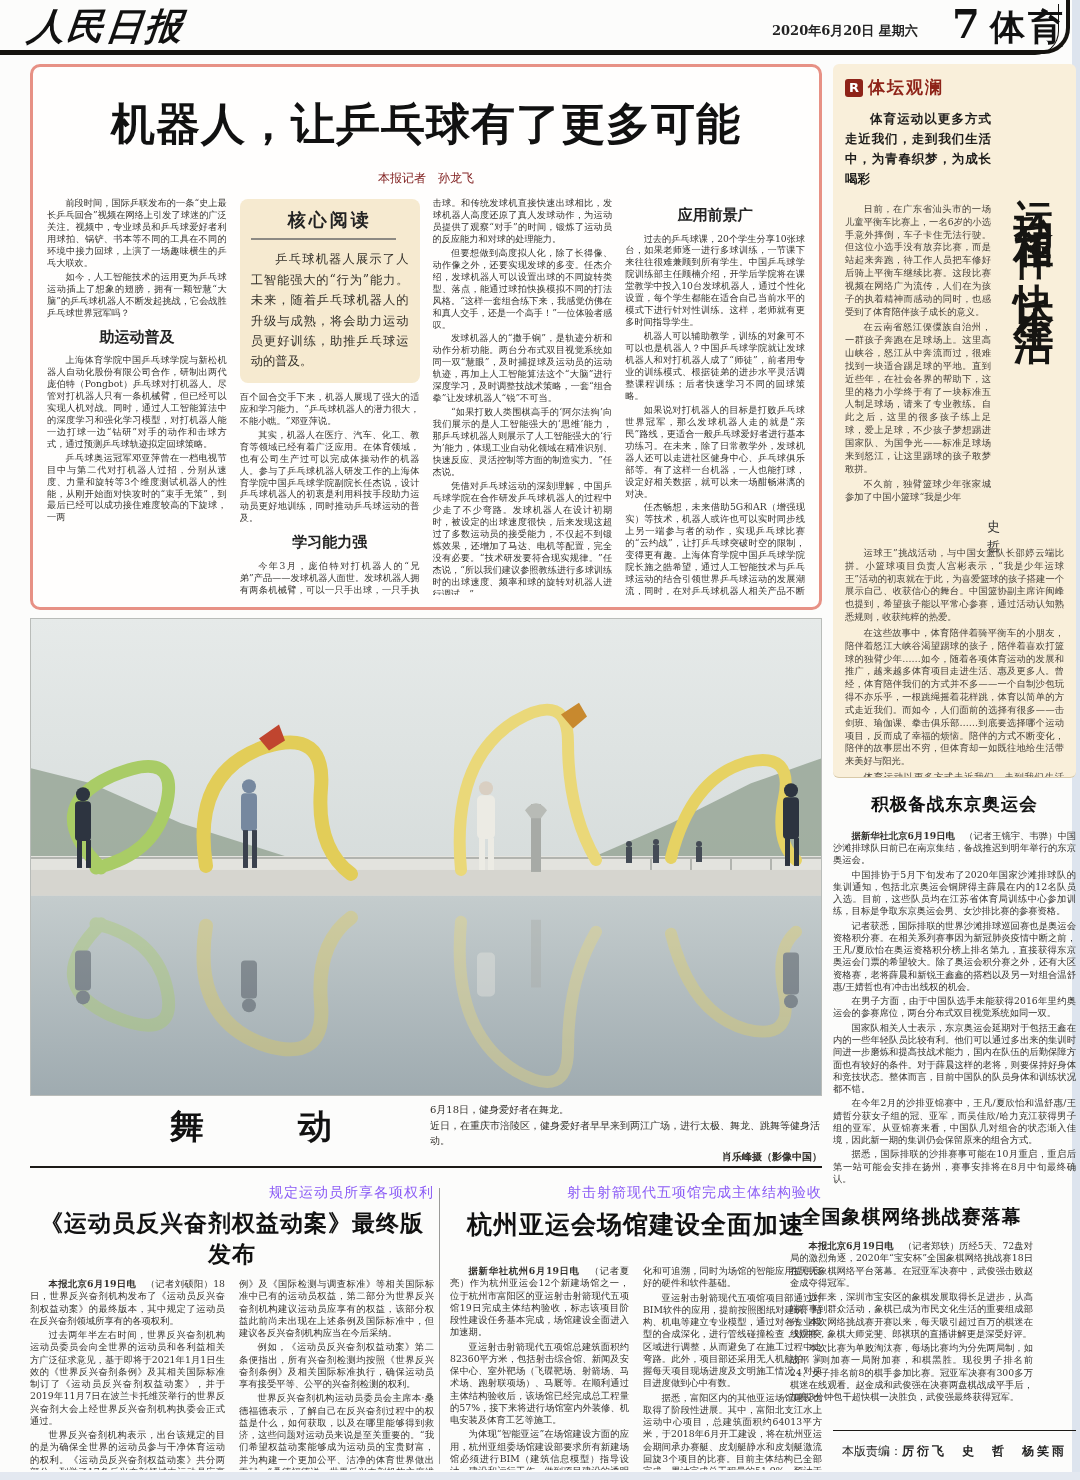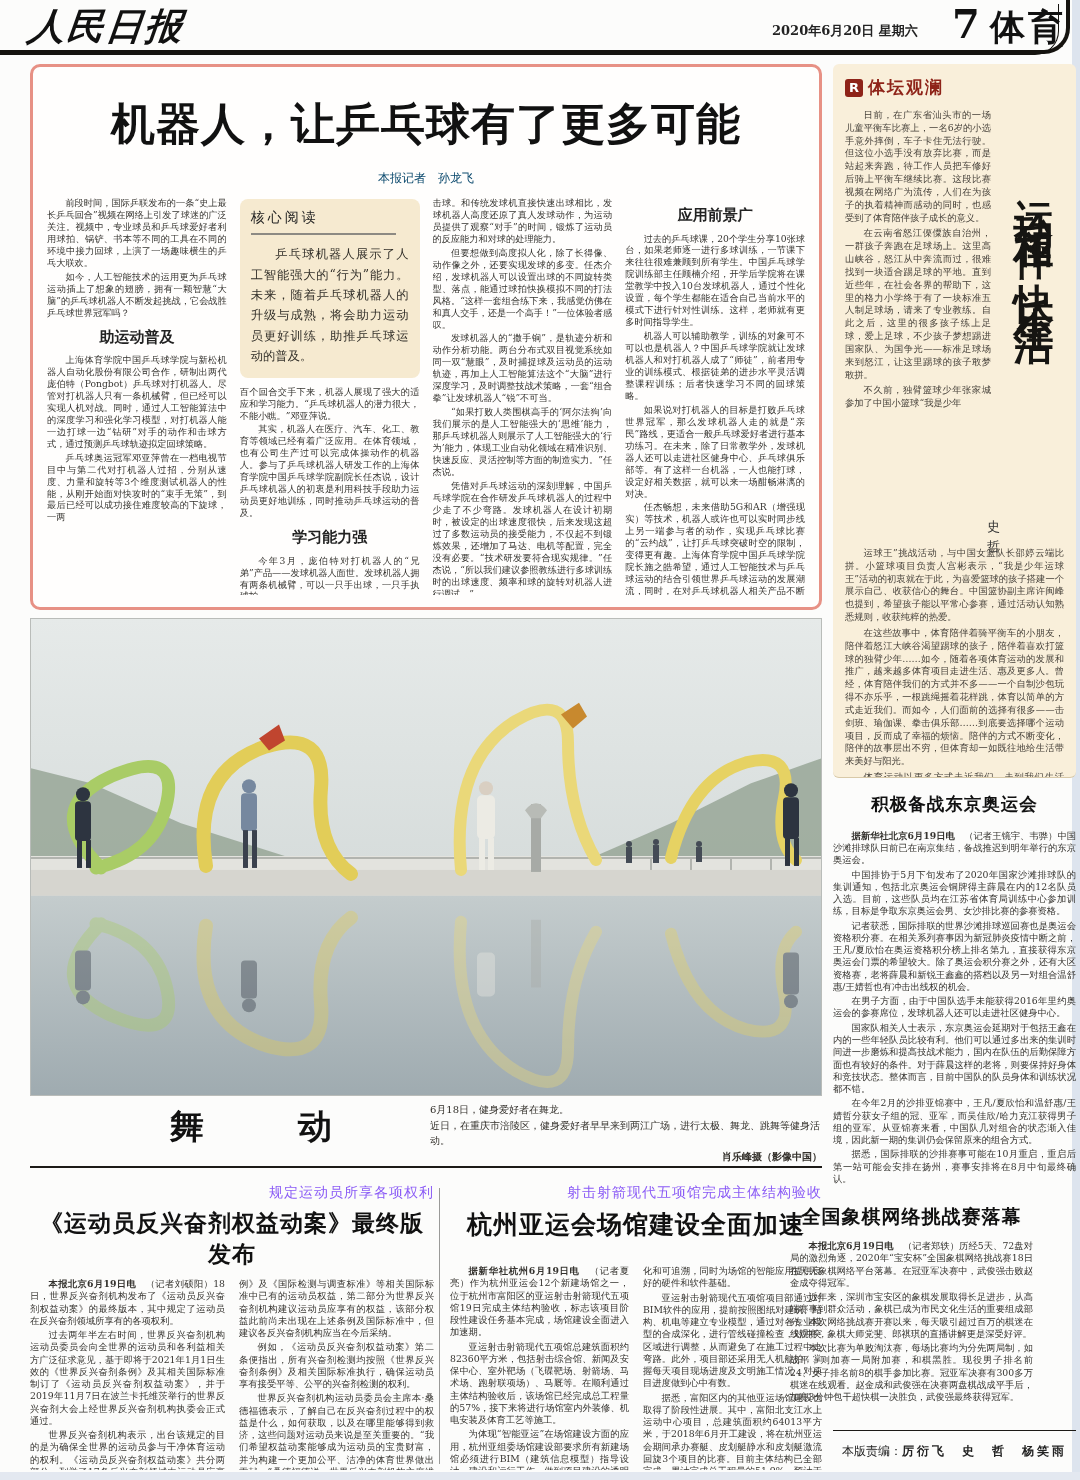--- a/index.html
+++ b/index.html
@@ -18,30 +18,30 @@
   .m-date{position:absolute;left:772px;top:22px;font-size:13px;font-weight:bold;color:#222;}
   .m-page{position:absolute;left:952px;top:0px;font-size:40px;font-weight:bold;color:#111;}
   .m-section{position:absolute;left:990px;top:4px;font-size:35px;font-weight:900;
              font-family:"DejaVu Sans","Liberation Sans",sans-serif;color:#111;letter-spacing:3px;}
 
   
   .main-box{position:absolute;left:30px;top:64px;width:792px;height:546px;box-sizing:border-box;
             border:3px solid #e79185;border-radius:10px;background:#fffefd;padding:6px 14px 8px;}
   .headline{margin-top:22px;text-align:center;font-size:44px;font-weight:900;letter-spacing:1px;
             font-family:"DejaVu Sans","Liberation Sans",sans-serif;color:#111;}
-  .byline{text-align:center;font-size:12px;margin:16px 0 10px;color:#0c4a6e;}
+  .byline{text-align:center;font-size:12px;margin:16px 0 10px;color:#7f1d1d;}
   .cols{display:flex;gap:13px;height:398px;overflow:hidden;}
   .col{flex:1 1 0;overflow:hidden;font-size:9.2px;line-height:1.3;color:#35332f;}
   .col p{margin:0 0 2px;text-indent:2em;text-align:justify;}
   .col p.cont{text-indent:0;}
   .col .sub{font-weight:bold;text-align:center;font-size:15px;margin:9px 0 7px;color:#222;
             font-family:"DejaVu Sans","Liberation Sans",sans-serif;}
   .corebox{background:#f6ead0;border-radius:8px;padding:9px 11px 11px;margin:2px 0 8px;}
-  .corebox .cb-title{font-size:14px;font-weight:normal;letter-spacing:3px;color:#222;
-            font-family:"DejaVu Sans","Liberation Sans",sans-serif;}
+  .corebox .cb-title{font-size:18px;font-weight:bold;letter-spacing:3px;color:#222;
+            font-family:"DejaVu Sans","Liberation Sans",sans-serif;text-align:center;}
   .corebox .cb-rule{height:2px;background:#8d8a83;margin:7px 0 9px;width:92%;}
   .corebox .cb-text{font-size:12.3px;line-height:1.66;text-align:justify;text-indent:2em;color:#33302a;font-weight:500;}
 
   
   .essay{position:absolute;left:833px;top:64px;width:243px;height:714px;box-sizing:border-box;
          background:#f9efda;border-radius:6px;padding:12px 12px 10px;overflow:hidden;border-bottom:1px solid #d8c9a8;}
   .essay-label{display:flex;align-items:center;gap:5px;margin-bottom:10px;}
   .essay-label .ricon{width:18px;height:18px;background:#8e2318;color:#fff;font-weight:bold;
          font-size:13px;text-align:center;line-height:18px;border-radius:3px;
          font-family:"DejaVu Sans","Liberation Sans",sans-serif;}
@@ -146,20 +146,21 @@
     </div>
   </div>
 
   <div class="essay">
     <div class="essay-label">
       <span class="ricon">R</span>
       <span class="lbl">体坛观澜</span>
     </div>
     <div class="essay-top">
       <div class="essay-narrow">
+        <div class="essay-intro">体育运动以更多方式走近我们，走到我们生活中，为青春织梦，为成长喝彩</div>
         <div>
             <p>日前，在广东省汕头市的一场儿童平衡车比赛上，一名6岁的小选手意外摔倒，车子卡住无法行驶。但这位小选手没有放弃比赛，而是站起来奔跑，待工作人员把车修好后骑上平衡车继续比赛。这段比赛视频在网络广为流传，人们在为孩子的执着精神而感动的同时，也感受到了体育陪伴孩子成长的意义。</p>
             <p>在云南省怒江傈僳族自治州，一群孩子奔跑在足球场上。这里高山峡谷，怒江从中奔流而过，很难找到一块适合踢足球的平地。直到近些年，在社会各界的帮助下，这里的格力小学终于有了一块标准五人制足球场，请来了专业教练。自此之后，这里的很多孩子练上足球，爱上足球，不少孩子梦想踢进国家队、为国争光——标准足球场来到怒江，让这里踢球的孩子敢梦敢拼。</p>
             <p>不久前，独臂篮球少年张家城参加了中国小篮球“我是少年</p>
           </div>
       </div>
       <div class="vtitle">运动相伴 快乐生活</div>
       <div class="vauthor">史 哲</div>
     </div>
     <div class="essay-wide">
@@ -299,21 +300,21 @@
   </div>
 
   <div class="vb art">
     <div class="art-headline">
       <div>积极备战东京奥运会</div>
     </div>
     <div>
         <p><b>据新华社北京6月19日电　</b>（记者王镜宇、韦骅）中国沙滩排球队日前已在南京集结，备战推迟到明年举行的东京奥运会。</p>
         <p>中国排协于5月下旬发布了2020年国家沙滩排球队的集训通知，包括北京奥运会铜牌得主薛晨在内的12名队员入选。目前，这些队员均在江苏省体育局训练中心参加训练，目标是争取东京奥运会男、女沙排比赛的参赛资格。</p>
         <p>记者获悉，国际排联的世界沙滩排球巡回赛也是奥运会资格积分赛。在相关系列赛事因为新冠肺炎疫情中断之前，王凡/夏欣怡在奥运资格积分榜上排名第九，直接获得东京奥运会门票的希望较大。除了奥运会积分赛之外，还有大区资格赛，老将薛晨和新锐王鑫鑫的搭档以及另一对组合温舒惠/王婧哲也有冲击出线权的机会。</p>
-        <p>在男子方面，由于中国队选手未能获得2016年里约奥运会的参赛席位，发球机器人还可以走进社区健身中心。</p>
+        <p>在男子方面，由于中国队选手未能获得2016年里约奥运会的参赛席位，两台分布式双目视觉系统如同一双。</p>
         <p>国家队相关人士表示，东京奥运会延期对于包括王鑫在内的一些年轻队员比较有利。他们可以通过多出来的集训时间进一步磨炼和提高技战术能力，国内在队伍的后勤保障方面也有较好的条件。对于薛晨这样的老将，则要保持好身体和竞技状态。整体而言，目前中国队的队员身体和训练状况都不错。</p>
         <p>在今年2月的沙排亚锦赛中，王凡/夏欣怡和温舒惠/王婧哲分获女子组的冠、亚军，而吴佳欣/哈力克江获得男子组的亚军。从亚锦赛来看，中国队几对组合的状态渐入佳境，因此新一期的集训仍会保留原来的组合方式。</p>
         <p>据悉，国际排联的沙排赛事可能在10月重启，重启后第一站可能会安排在扬州，赛事安排将在8月中旬最终确认。</p>
       </div>
   </div>
 
   <div class="chess art">
     <div class="art-headline">全国象棋网络挑战赛落幕</div>
     <div>
         <p><b>本报北京6月19日电　</b>（记者郑轶）历经5天、72盘对局的激烈角逐，2020年“宝安杯”全国象棋网络挑战赛18日在天天象棋网络平台落幕。在冠亚军决赛中，武俊强击败赵金成夺得冠军。</p>

